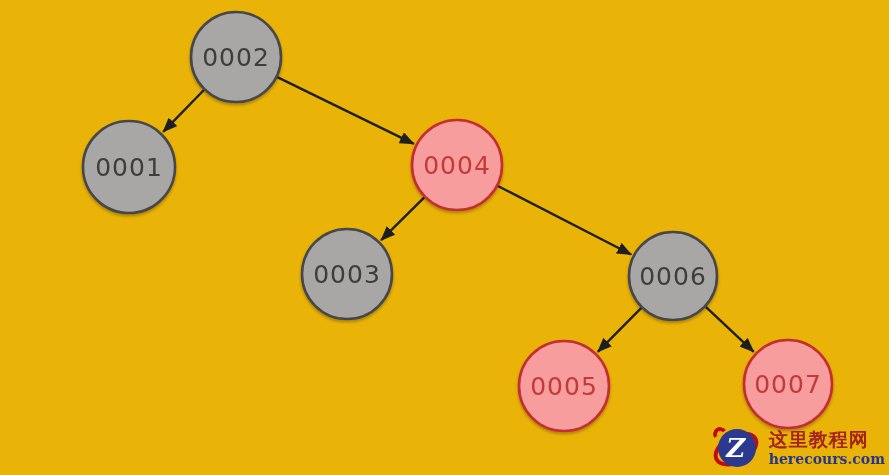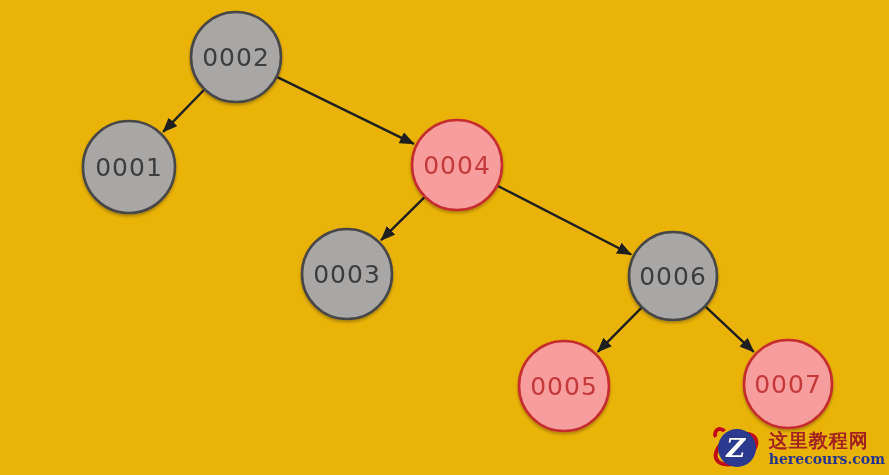--- a/index.html
+++ b/index.html
@@ -76,21 +76,21 @@
     border-radius: 50%;
     transform: rotate(12deg);
     box-sizing: border-box;
   }
   .wm-text { display: flex; flex-direction: column; line-height: 1.1; }
   .wm-name {
     color: #a3231f;
     font-weight: bold;
     font-size: 19px;
     letter-spacing: 1px;
-    font-family: Liberation Sans, sans-serif;
+    font-family: Liberation Mono, monospace;
   }
   .wm-url {
     color: #23368f;
     font-weight: bold;
     font-size: 14px;
     font-family: "DejaVu Serif", "Liberation Serif", serif;
     text-align: left;
   }
 </style>
 </head>

